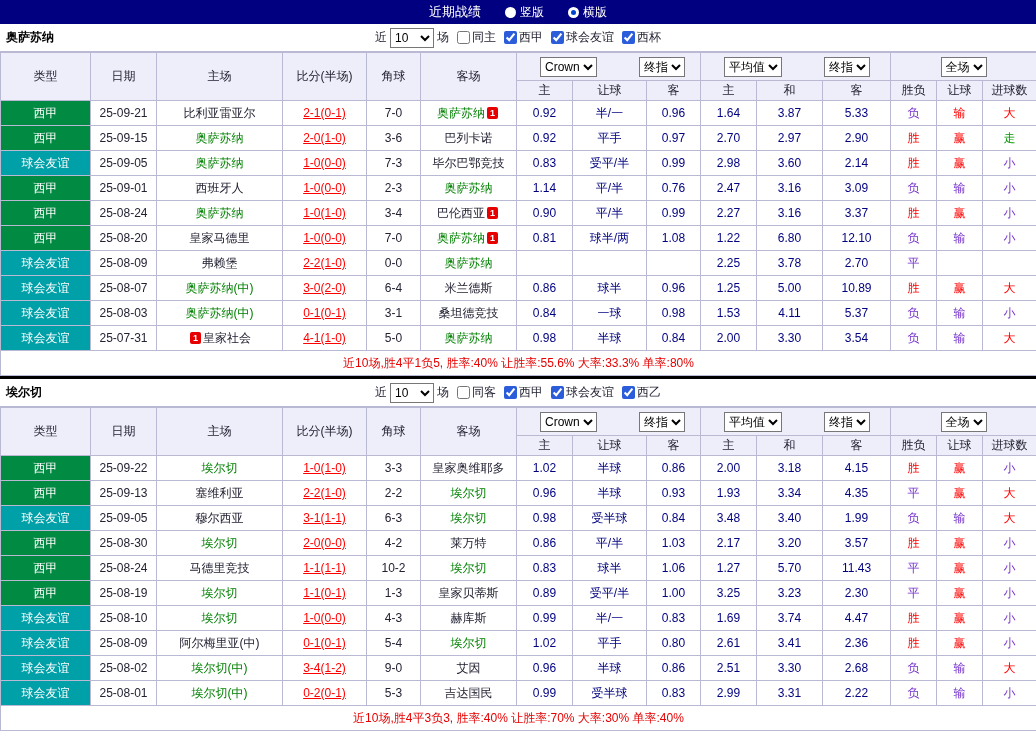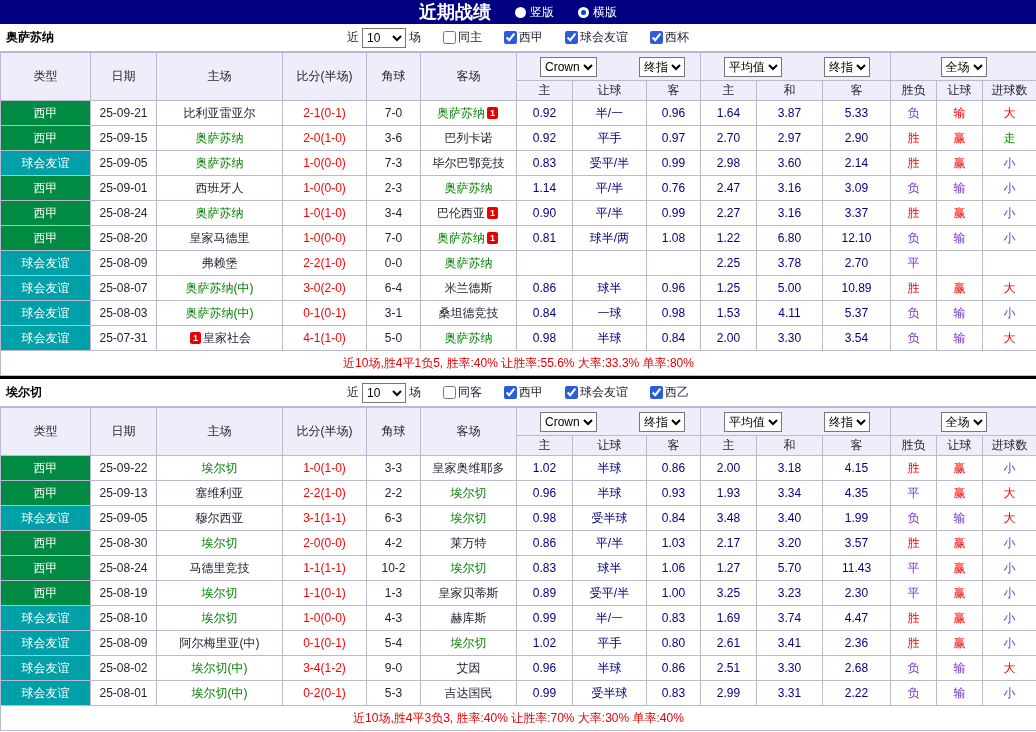--- a/index.html
+++ b/index.html
@@ -12,21 +12,21 @@
   }
   .title-bar {
     height: 24px;
     background: var(--navy, #000080);
     color: #fff;
     display: flex;
     align-items: center;
     justify-content: center;
     gap: 16px;
   }
-  .title-bar .title { font-weight: bold; font-size: 18px; }
+  .title-bar .title { font-weight: normal; font-size: 13px; }
   .radio-opt { display: inline-flex; align-items: center; gap: 4px; cursor: pointer; padding-left: 8px; }
   .radio-dot { width: 11px; height: 11px; border-radius: 50%; background: #fff; position: relative; flex: 0 0 auto; }
   .radio-dot.selected::after {
     content: ""; position: absolute; left: 3px; top: 3px;
     width: 5px; height: 5px; border-radius: 50%;
     background: var(--radio-dot-blue, #0045d0);
   }
   .team-section + .team-section { border-top: 3px solid #000000; }
   .filter-bar {
     position: relative; height: 28px; background: #fff;
@@ -34,39 +34,39 @@
     border-bottom: 1px solid var(--border, #b9b9d4);
   }
   .team-title {
     position: absolute; left: 6px; top: 0; height: 100%;
     display: flex; align-items: center;
     font-weight: bold; color: #000;
   }
   .filter-controls { display: flex; align-items: center; gap: 3px; }
   select { height: 20px; font-size: 12px; background: #fff; border: 1px solid #777; }
   .count-select { min-width: 44px; }
-  .cb { display: inline-flex; align-items: center; gap: 2px; cursor: pointer; margin-left: 19px; }
+  .cb { display: inline-flex; align-items: center; gap: 2px; cursor: pointer; margin-left: 5px; }
   .cb input { width: 13px; height: 13px; margin: 0; accent-color: var(--checkbox-blue, #2b5cd9); }
   table.grid { border-collapse: collapse; table-layout: fixed; width: 1036px; background: #fff; }
   .grid th, .grid td {
     border: 1px solid var(--border, #b9b9d4);
     text-align: center; vertical-align: middle;
     overflow: hidden; white-space: nowrap; padding: 0 2px;
   }
   .grid thead th { background: var(--header-bg, #eeeefa); font-weight: normal; color: var(--text-dark, #222233); }
   .grid tr.header-row-groups th { height: 28px; }
   .grid tr.header-row-sub th { height: 20px; }
   .hdr-select { margin: 0 21px; }
   .grid tbody td { height: 25px; }
   td.type-cell { color: #fff; }
   td.type-league { background: var(--league-green, #008a42); }
   td.type-friendly { background: var(--friendly-teal, #00a0a8); }
   .team { color: var(--text-dark, #222233); }
   .team.focal { color: var(--focal-green, #008000); }
-  td.score-cell { color: var(--score-red, #ff0000); }
+  td.score-cell { color: var(--score-red, #ff0000); text-decoration: underline; }
   td.odds-cell { color: var(--odds-navy, #000080); }
   td.res-r { color: var(--res-red, #ff0000); }
   td.res-p { color: var(--res-purple, #7733cc); }
   td.res-g { color: var(--res-green, #009900); }
   .rc-badge {
     display: inline-block; min-width: 11px; height: 12px; line-height: 12px;
     background: var(--badge-red, #e60000); color: #fff;
     font-size: 9px; font-weight: bold; border-radius: 2px;
     margin: 0 2px; padding: 0 1px; vertical-align: 1px;
   }

